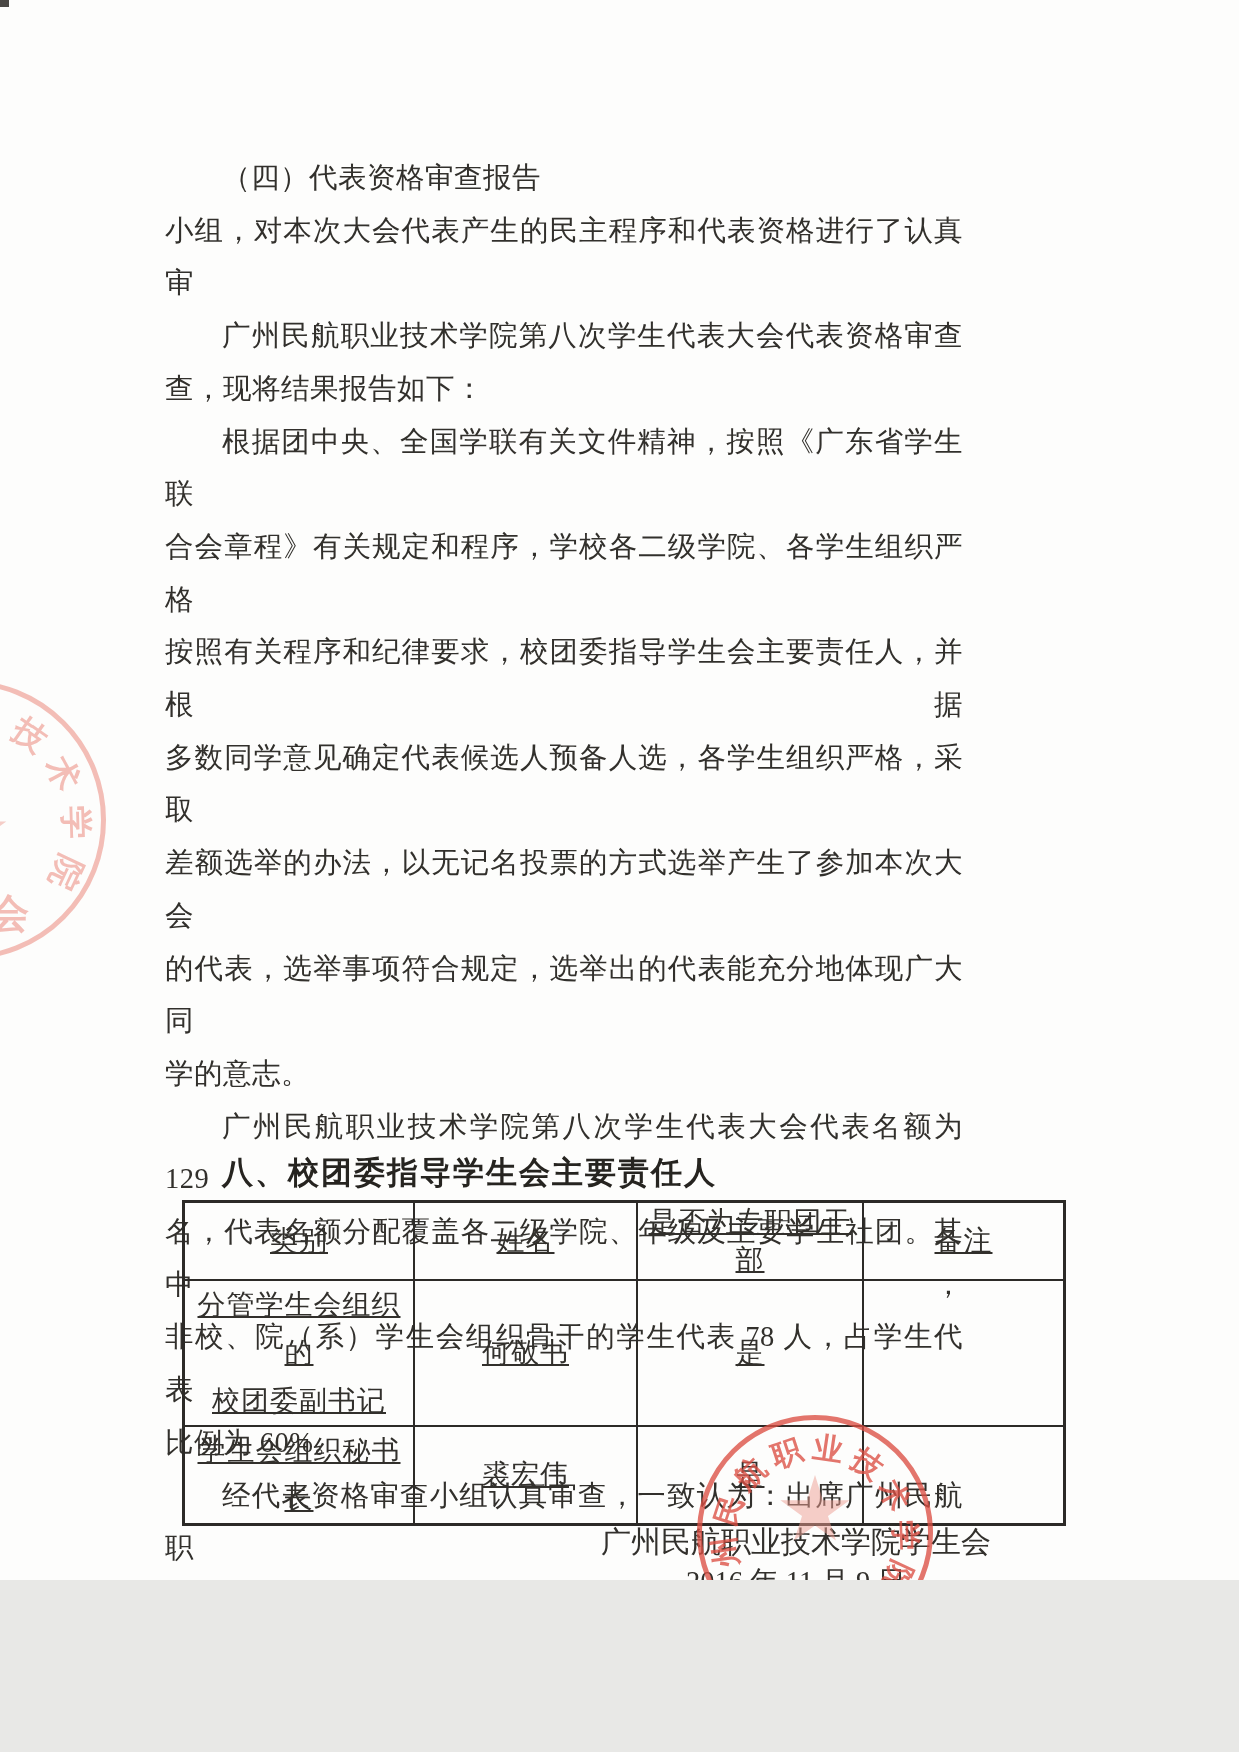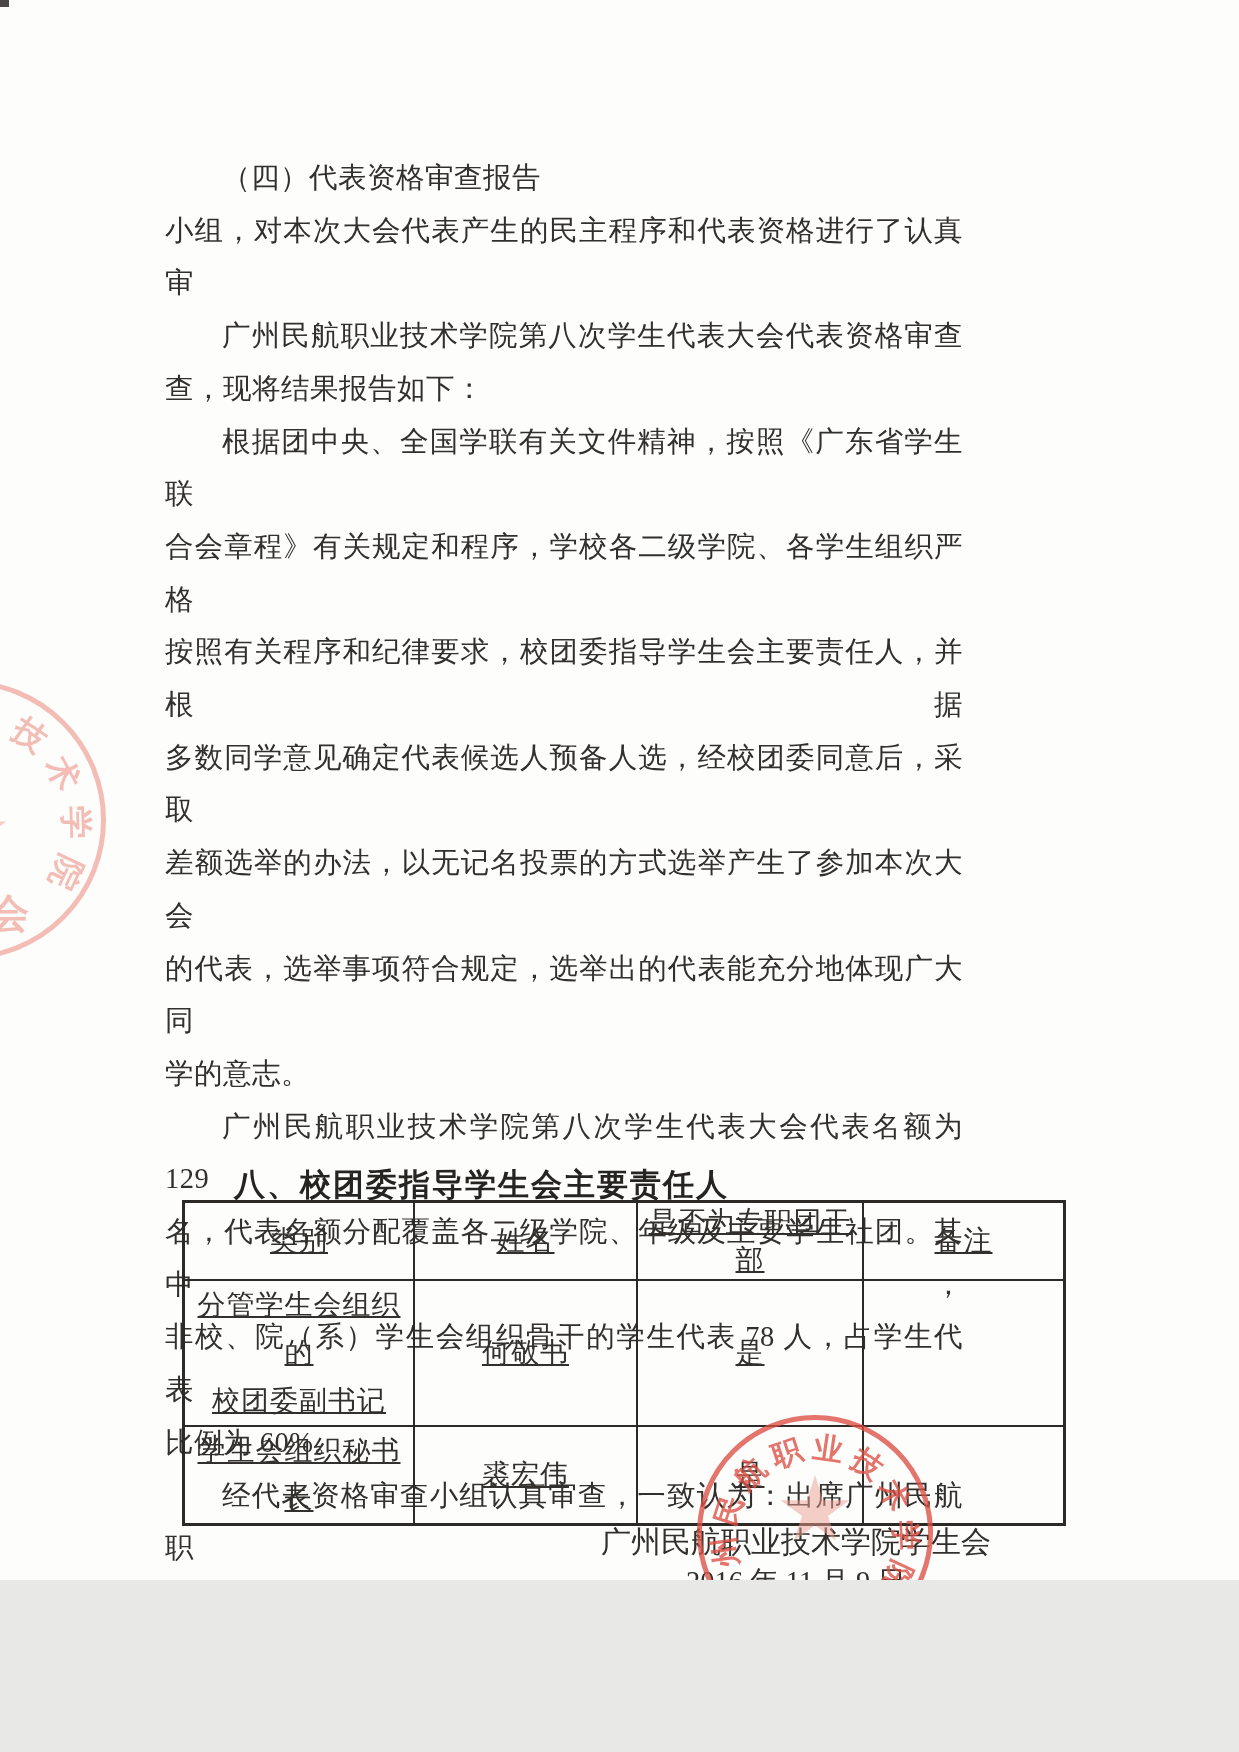--- a/index.html
+++ b/index.html
@@ -26,21 +26,21 @@
     white-space:normal;
     text-align:justify;
     text-align-last:justify;
   }
   .body-text .line.indent{text-indent:57px;}
 
   
   .section-heading{
     position:absolute;left:222px;top:1152px;
     font-size:31px;font-weight:bold;letter-spacing:2px;
-    color:#262420;margin:12px;
+    color:#262420;margin:0;
   }
 
   
   .resp-table{
     position:absolute;left:183px;top:1201px;
     border-collapse:collapse;table-layout:fixed;
   }
   .resp-table td,.resp-table th{
     border:2px solid #2c2a27;
     font-size:28px;font-weight:normal;
@@ -93,21 +93,21 @@
   <div class="corner-mark"></div>
 
   <div class="body-text" id="body-text">
       <div class="line indent">（四）代表资格审查报告</div>
       <div class="line justify">小组，对本次大会代表产生的民主程序和代表资格进行了认真审</div>
       <div class="line indent justify">广州民航职业技术学院第八次学生代表大会代表资格审查</div>
       <div class="line">查，现将结果报告如下：</div>
       <div class="line indent justify">根据团中央、全国学联有关文件精神，按照《广东省学生联</div>
       <div class="line justify">合会章程》有关规定和程序，学校各二级学院、各学生组织严格</div>
       <div class="line justify">按照有关程序和纪律要求，校团委指导学生会主要责任人，并根据</div>
-      <div class="line justify">多数同学意见确定代表候选人预备人选，经校团委同意后，采取</div>
+      <div class="line justify">多数同学意见确定代表候选人预备人选，各学生组织严格，采取</div>
       <div class="line justify">差额选举的办法，以无记名投票的方式选举产生了参加本次大会</div>
       <div class="line justify">的代表，选举事项符合规定，选举出的代表能充分地体现广大同</div>
       <div class="line">学的意志。</div>
       <div class="line indent justify">广州民航职业技术学院第八次学生代表大会代表名额为 129</div>
       <div class="line justify">名，代表名额分配覆盖各二级学院、年级及主要学生社团。其中，</div>
       <div class="line justify">非校、院（系）学生会组织骨干的学生代表 78 人，占学生代表</div>
       <div class="line">比例为 60%。</div>
       <div class="line indent justify">经代表资格审查小组认真审查，一致认为：出席广州民航职</div>
       <div class="line justify">业技术学院第八次学生代表大会的 129 名代表，符合代表条件，</div>
       <div class="line">代表资格有效。</div>

